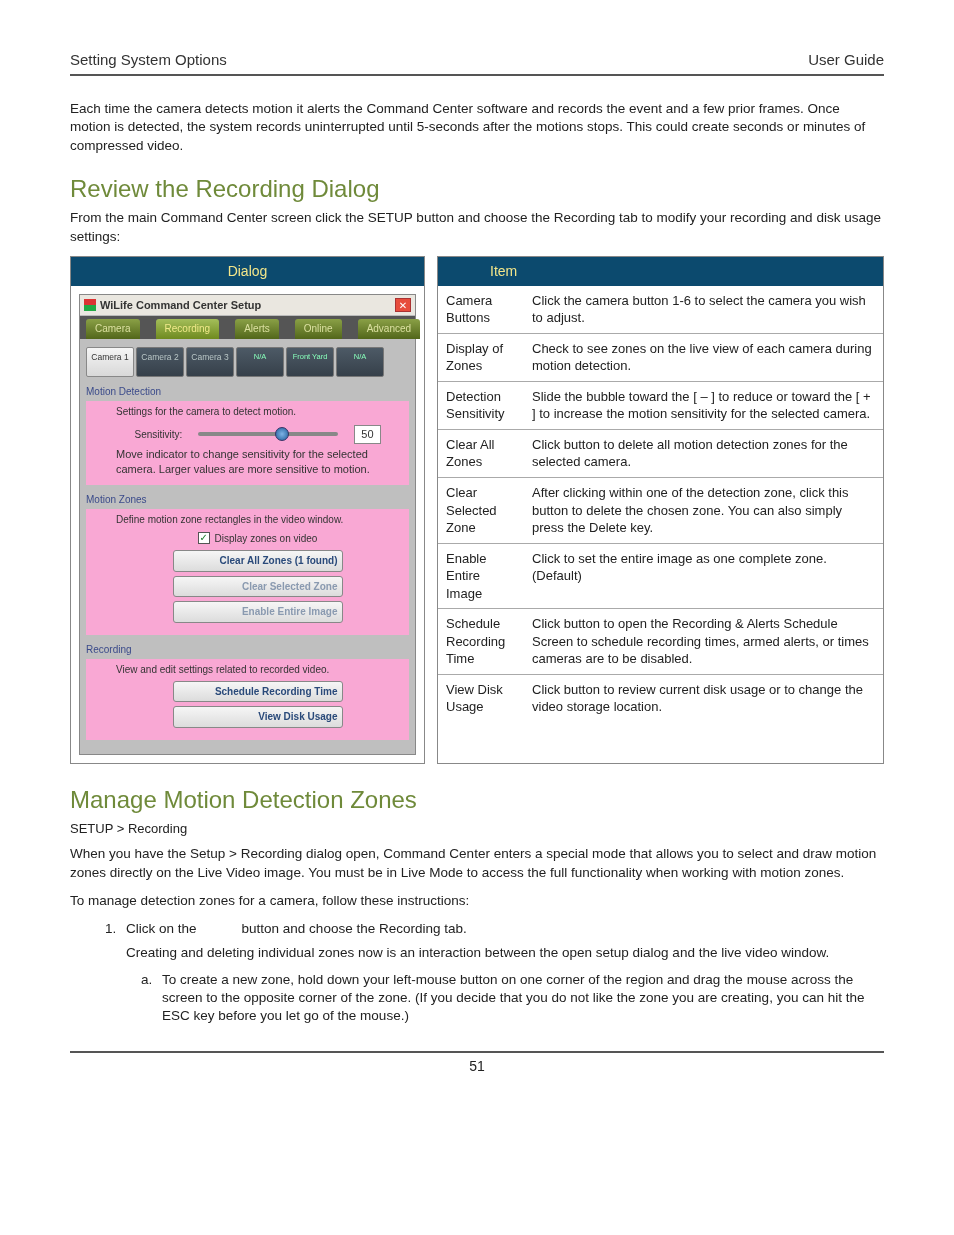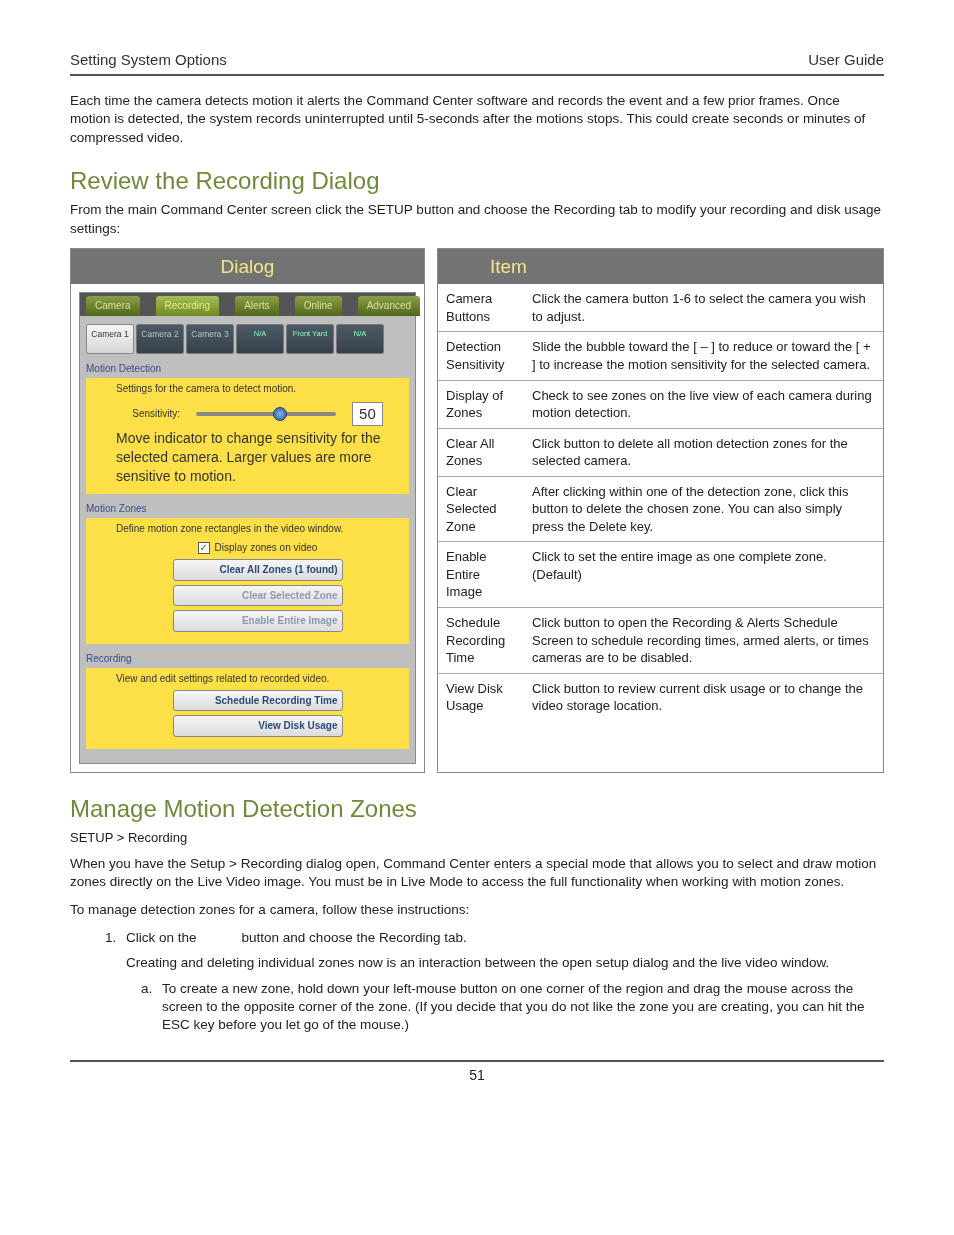--- a/index.html
+++ b/index.html
@@ -13,21 +13,21 @@
     padding: 50px 70px 40px 70px;
     line-height: 1.35;
   }
   .top-header {
     display: flex;
     justify-content: space-between;
     font-size: 15px;
     color: #333;
     border-bottom: 2px solid #555;
     padding-bottom: 4px;
-    margin-bottom: 16px;
+    margin-bottom: 24px;
   }
   .intro { margin: 0 0 18px 0; }
   h2 {
     font-weight: normal;
     font-size: 24px;
     color: #6f8a3a;
     margin: 10px 0 4px 0;
   }
   .subhead { margin-bottom: 10px; }
   .two-col {
@@ -37,23 +37,23 @@
   }
   .dialog-col {
     width: 355px;
     border: 1px solid #888;
   }
   .usage-col {
     flex: 1;
     border: 1px solid #888;
   }
   .col-head {
-    background: #737373;
+    background: #0c4a6e;
     color: #f3e68a;
-    font-size: 19px;
+    font-size: 14px;
     padding: 5px 8px;
   }
   .dialog-col .col-head { text-align: center; }
   .usage-col .col-head { display: flex; }
   .usage-col .col-head .h-item { width: 80px; margin-left: 44px; }
   .usage-col .col-head .h-usage { flex: 1; }
 
   
   .dialog-box {
     margin: 8px;
@@ -107,30 +107,30 @@
     color: #b9c6c6;
     font-size: 8.5px;
     text-align: center;
     padding-top: 4px;
     border-radius: 2px;
   }
   .cam.active { background: linear-gradient(#f5f5f5,#d8d8d8); color:#333; border:1px solid #888; }
   .cam .sub { display:block; font-size:7.5px; color:#8fb; }
   .section-label { color:#3a4a8a; font-size:10px; margin: 8px 0 3px 0; }
   .section-box {
-    background:#fde047;
+    background:#f9a8d4;
     padding: 4px 10px 8px 30px;
     font-size: 10px;
     color:#333;
   }
   .slider-row { display:flex; align-items:center; gap:16px; margin:6px 0 3px 0; justify-content:center; }
   .slider-track { flex:0 0 140px; height:4px; background:#888; position:relative; border-radius:2px; }
   .slider-thumb { position:absolute; left:55%; top:-5px; width:14px; height:14px; background: radial-gradient(#7fb3e6,#1f5c99); border-radius:50%; border:1px solid #336; }
-  .slider-val { background:#fff; border:1px solid #888; padding:1px 6px; font-size:15px; }
-  .small-note { font-size:14px; color:#333; }
+  .slider-val { background:#fff; border:1px solid #888; padding:1px 6px; font-size:11px; }
+  .small-note { font-size:11px; color:#333; }
   .chk-row { display:flex; align-items:center; gap:5px; margin:5px 0; justify-content:center; }
   .chk {
     width:12px; height:12px; background:#fff; border:1px solid #555;
     color:#1a7a2a; font-size:10px; line-height:10px; text-align:center;
   }
   .dlg-btn {
     display:block; width:170px; margin:4px auto;
     background: linear-gradient(#f6f6f6,#dcdcdc);
     border:1px solid #888; border-radius:3px;
     padding:3px 4px; font-size:10px; text-align:right; color:#2a4a7a;font-weight:bold;
@@ -165,20 +165,25 @@
 <p class="intro">Each time the camera detects motion it alerts the Command Center software and records the event and a few prior frames. Once motion is detected, the system records uninterrupted until 5-seconds after the motions stops. This could create seconds or minutes of compressed video.</p>
 
 <h2>Review the Recording Dialog</h2>
 <p class="subhead">From the main Command Center screen click the SETUP button and choose the Recording tab to modify your recording and disk usage settings:</p>
 
 <div class="two-col">
 
   <div class="dialog-col">
     <div class="col-head">Dialog</div>
     <div class="dialog-box">
+      <div class="titlebar">
+        <span class="logo"></span>
+        <span class="ttl">WiLife Command Center Setup</span>
+        <span class="close">✕</span>
+      </div>
       <div class="tabstrip">
         <div class="tab inactive">Camera</div>
         <div class="tab">Recording</div>
         <div class="tab inactive">Alerts</div>
         <div class="tab inactive">Online</div>
         <div class="tab inactive">Advanced</div>
       </div>
       <div class="dialog-body">
         <div class="cam-row">
           <div class="cam active"><span>Camera 1</span></div>
@@ -234,26 +239,26 @@
     <div class="col-head">
       <span class="h-item">Item</span>
     </div>
     <table class="usage-table">
       <tbody id="usage-body">
           <tr>
             <td class="item">Camera Buttons</td>
             <td>Click the camera button 1-6 to select the camera you wish to adjust.</td>
           </tr>
           <tr>
+            <td class="item">Display of Zones</td>
+            <td>Check to see zones on the live view of each camera during motion detection.</td>
+          </tr>
+          <tr>
             <td class="item">Detection Sensitivity</td>
             <td>Slide the bubble toward the [ – ] to reduce or toward the [ + ] to increase the motion sensitivity for the selected camera.</td>
-          </tr>
-          <tr>
-            <td class="item">Display of Zones</td>
-            <td>Check to see zones on the live view of each camera during motion detection.</td>
           </tr>
           <tr>
             <td class="item">Clear All Zones</td>
             <td>Click button to delete all motion detection zones for the selected camera.</td>
           </tr>
           <tr>
             <td class="item">Clear Selected Zone</td>
             <td>After clicking within one of the detection zone, click this button to delete the chosen zone. You can also simply press the Delete key.</td>
           </tr>
           <tr>

